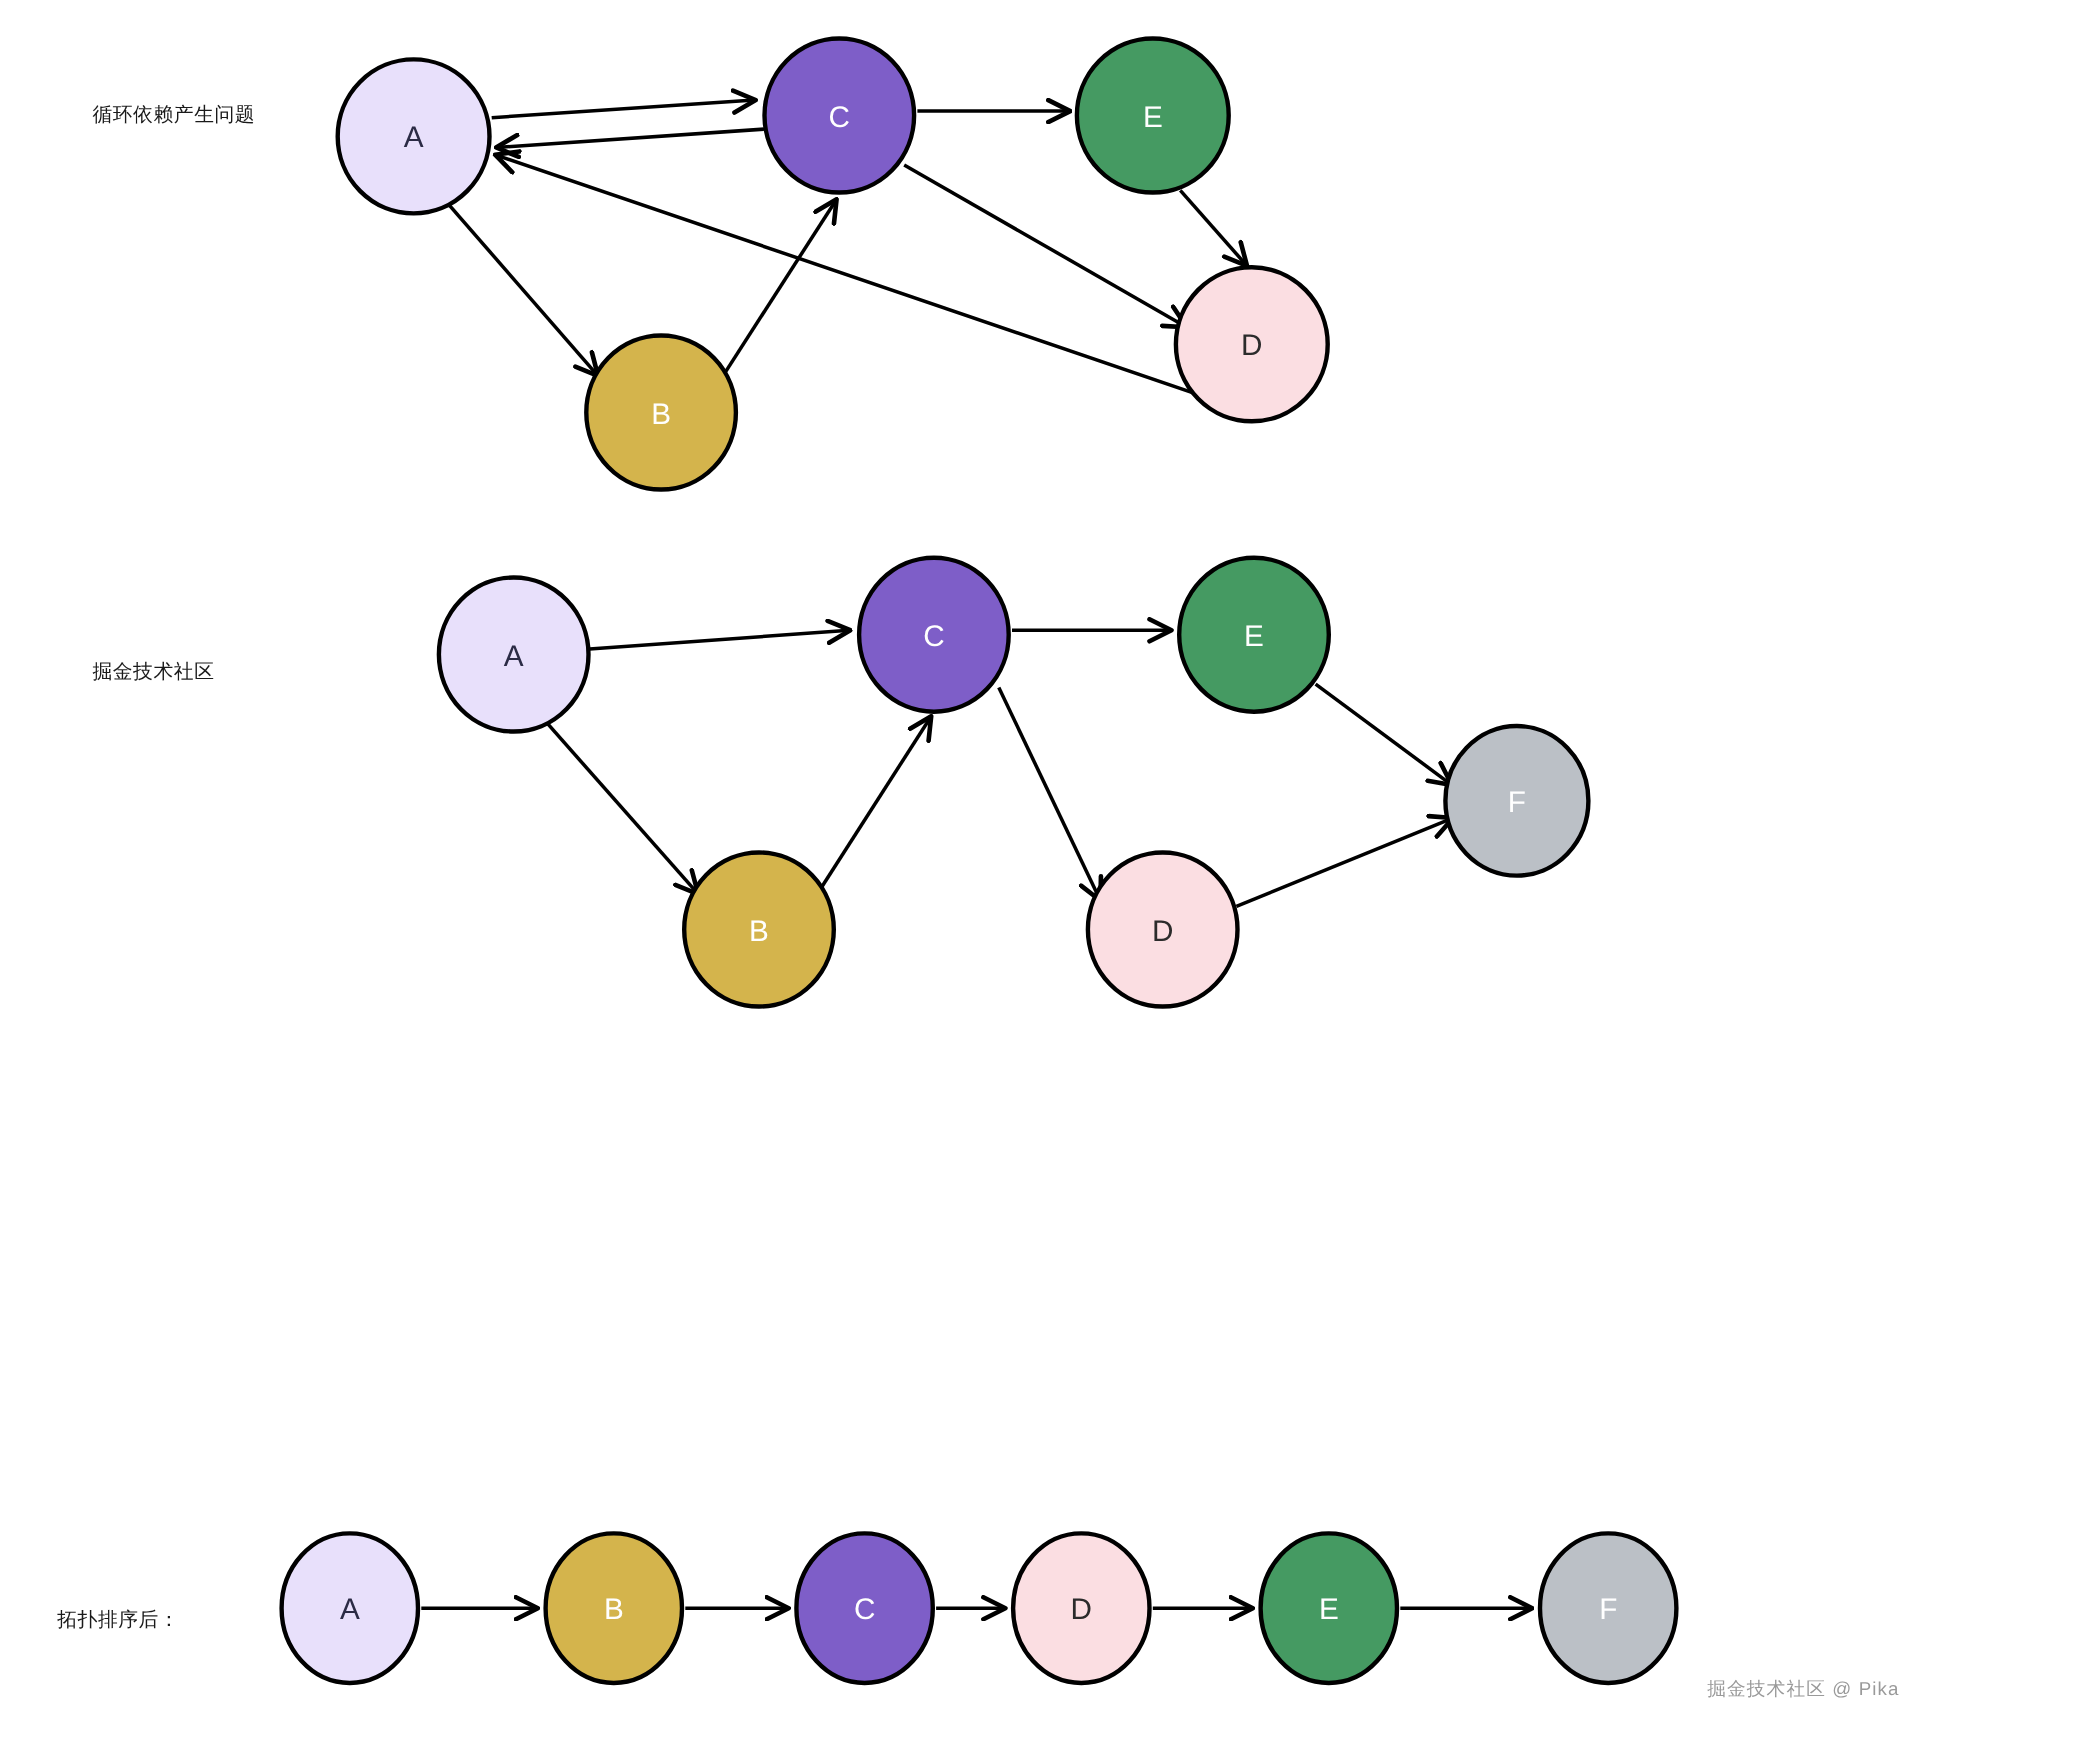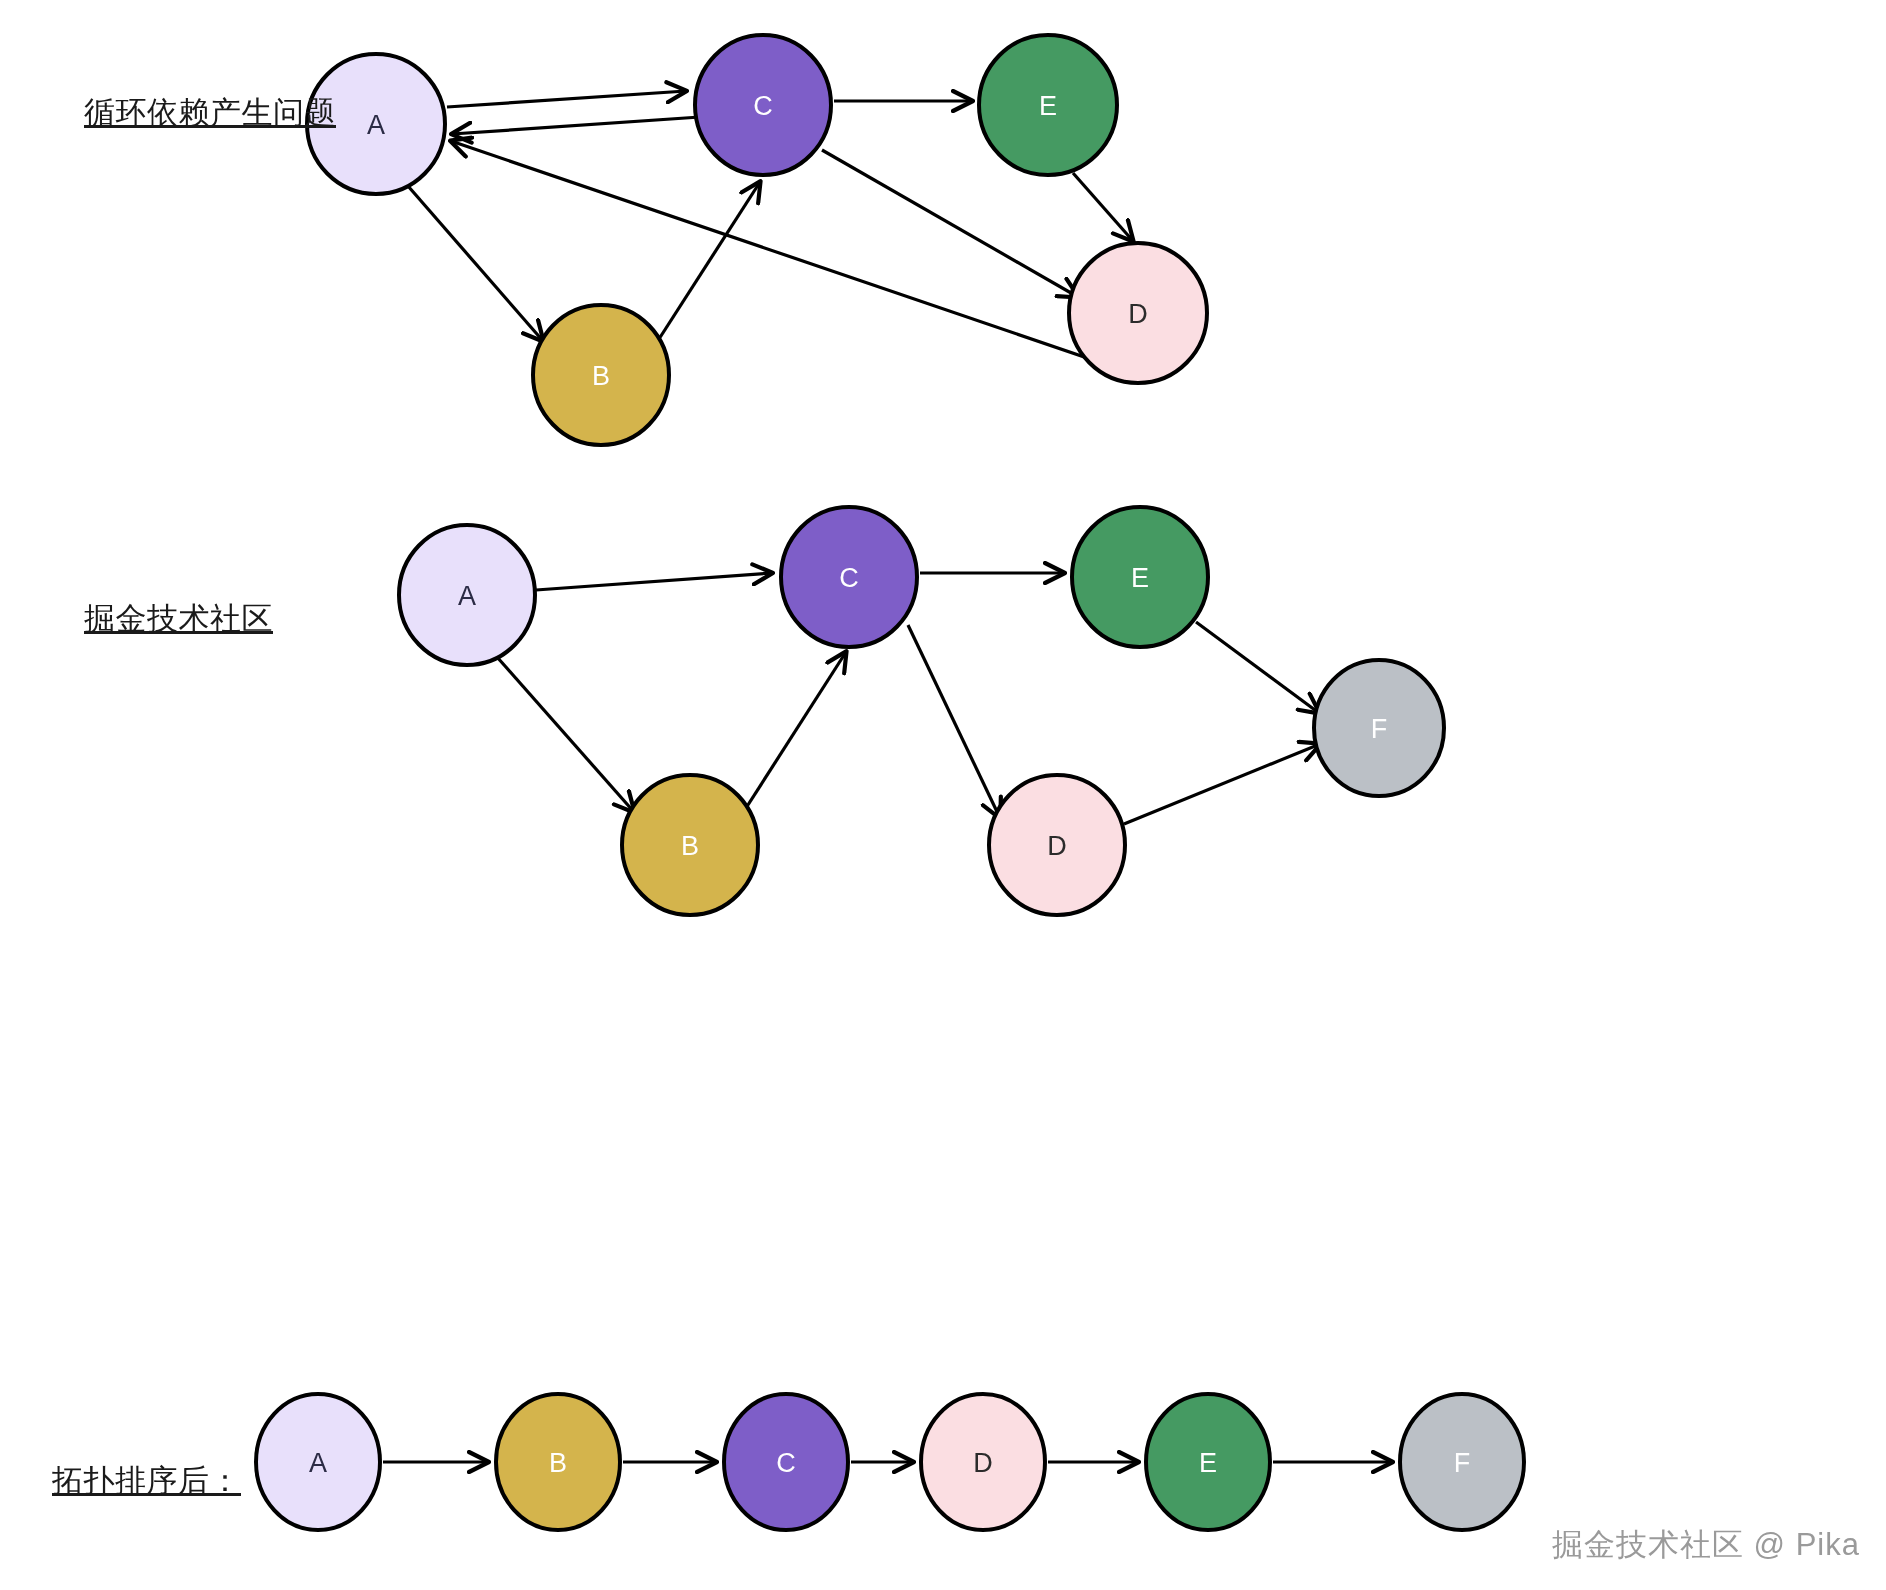--- a/index.html
+++ b/index.html
@@ -14,25 +14,24 @@
   #canvas {
     position: relative;
     width: 1886px;
     height: 1590px;
     background: #ffffff;
     overflow: hidden;
   }
   .section-label {
     position: absolute;
     font-family: "Liberation Sans", "DejaVu Sans", sans-serif;
-    font-size: 31px;
+    font-size: 18px;
     color: #1a1a1a;
     white-space: nowrap;
     letter-spacing: 0.5px;
-    text-decoration: underline;
   }
   svg.graph {
     position: absolute;
     left: 0;
     top: 0;
     width: 1886px;
     height: 1590px;
     overflow: visible;
     pointer-events: none;
   }
@@ -48,21 +47,21 @@
   }
   .node-label {
     font-family: "Liberation Sans", "DejaVu Sans", sans-serif;
     font-size: 27px;
     text-anchor: middle;
     dominant-baseline: central;
   }
   .watermark {
     position: absolute;
     font-family: "Liberation Sans", "DejaVu Sans", sans-serif;
-    font-size: 31px;
+    font-size: 17px;
     color: #9a9a9a;
     white-space: nowrap;
     letter-spacing: 1px;
     text-shadow: 0 0 1px rgba(255,255,255,0.9);
   }
 </style>
 </head>
 <body>
 
 <div id="canvas">

